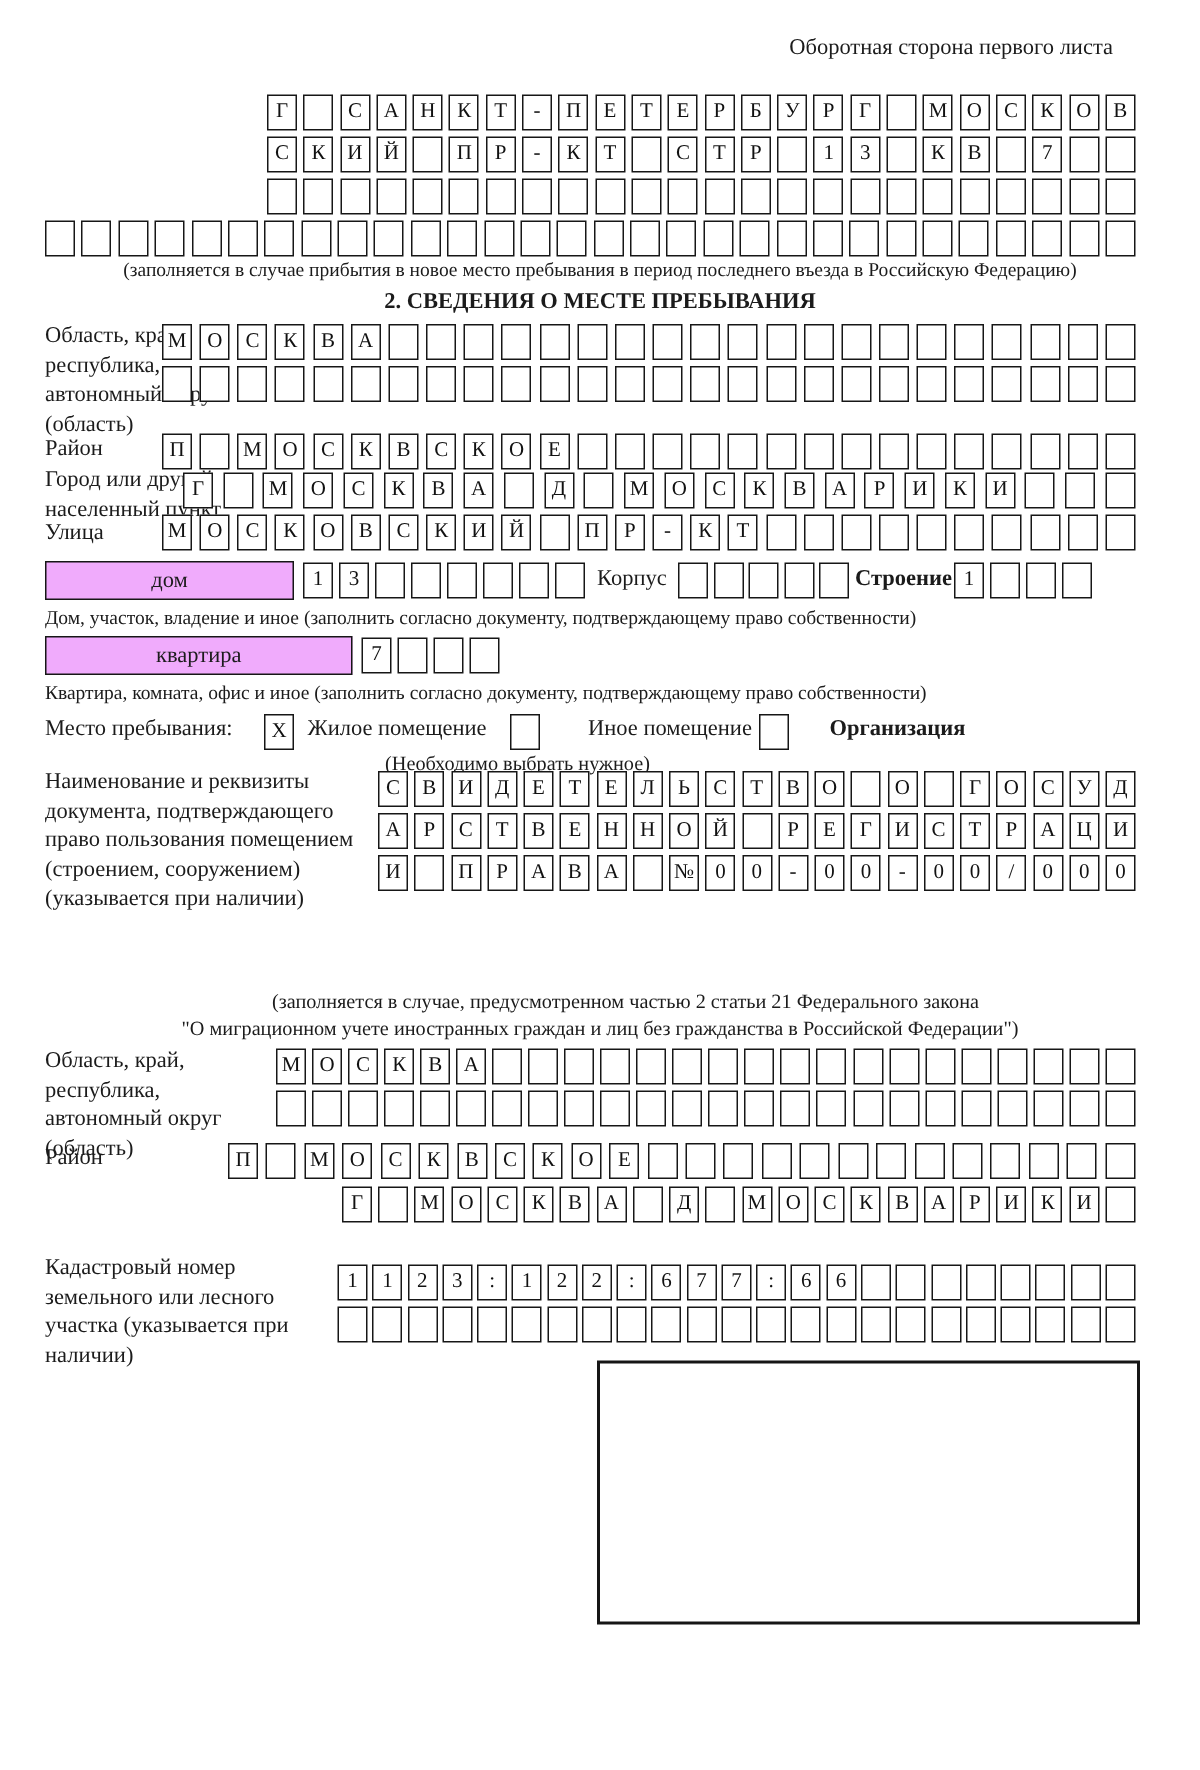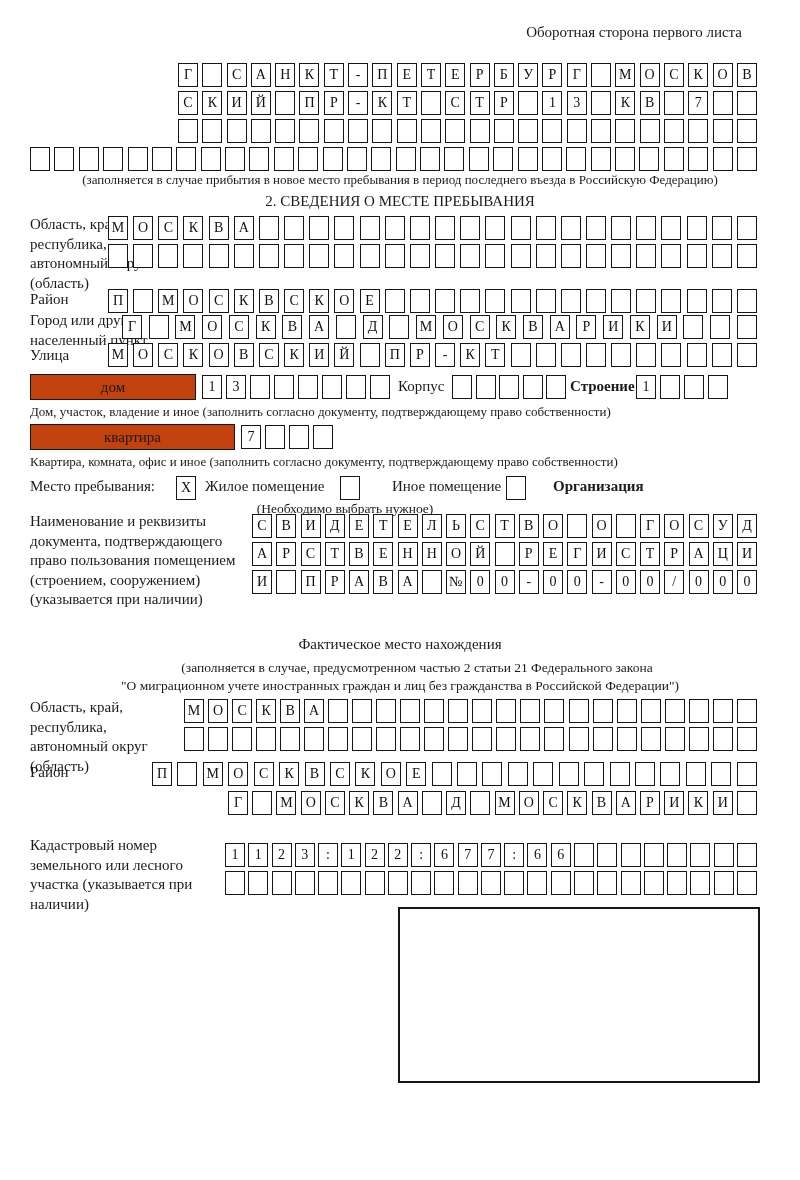--- a/index.html
+++ b/index.html
@@ -4,36 +4,36 @@
 <style>
   html,body { margin:0; padding:0; background:#fff; }
   .page {
     position:relative; width:800px; height:1180px; margin:0 auto;
     background:#fff; color:#1b1b1b;
     font-family:"Liberation Serif","DejaVu Serif",serif;
     font-size:15px; overflow:hidden;
   }
   .abs { position:absolute; }
   .lbl { line-height:1.3; }
-  .bold { font-weight:normal; }
+  .bold { font-weight:bold; }
   .center { text-align:center; }
   .small { font-size:13px; }
   .cellrow { position:absolute; display:flex; justify-content:space-between; }
   .cell {
     box-sizing:border-box; flex:none;
     width:20px; height:24px;
     border:1.6px solid #161616; background:#fff;
     display:inline-flex; align-items:center; justify-content:center;
     font-size:14px; line-height:1; color:#111;
   }
   .widebox {
     position:absolute; box-sizing:border-box;
     border:1.6px solid #161616; height:26px;
     display:flex; align-items:center; justify-content:center;
-    font-size:15px; background:#c2410c;
+    font-size:15px; background:#f0abfc;
   }
   .stampbox { position:absolute; border:2px solid #161616; background:#fff; box-sizing:border-box; }
 </style>
 </head>
 <body>
 
 <div class="page">
 
   <div class="abs" style="top:24px; right:58px;">Оборотная сторона первого листа</div>
 
@@ -407,21 +407,20 @@
       <span class="cell">0</span>
       <span class="cell">-</span>
       <span class="cell">0</span>
       <span class="cell">0</span>
       <span class="cell">/</span>
       <span class="cell">0</span>
       <span class="cell">0</span>
       <span class="cell">0</span>
     </div>
 
-  <div class="abs center bold" style="left:0; top:636px; width:800px;">Фактическое место нахождения</div>
   <div class="abs center" style="left:0; top:660px; width:800px; font-size:13.5px;padding-left:17px;">(заполняется в случае, предусмотренном частью 2 статьи 21 Федерального закона</div>
   <div class="abs center" style="left:0; top:678px; width:800px; font-size:13.5px;">"О миграционном учете иностранных граждан и лиц без гражданства в Российской Федерации")</div>
 
   <div class="abs lbl" style="left:30px; top:698px; width:150px;">Область, край, республика, автономный округ (область)</div>
   <div class="cellrow" style="left:184px; top:699px; width:573px;">
       <span class="cell">М</span>
       <span class="cell">О</span>
       <span class="cell">С</span>
       <span class="cell">К</span>
       <span class="cell">В</span>

